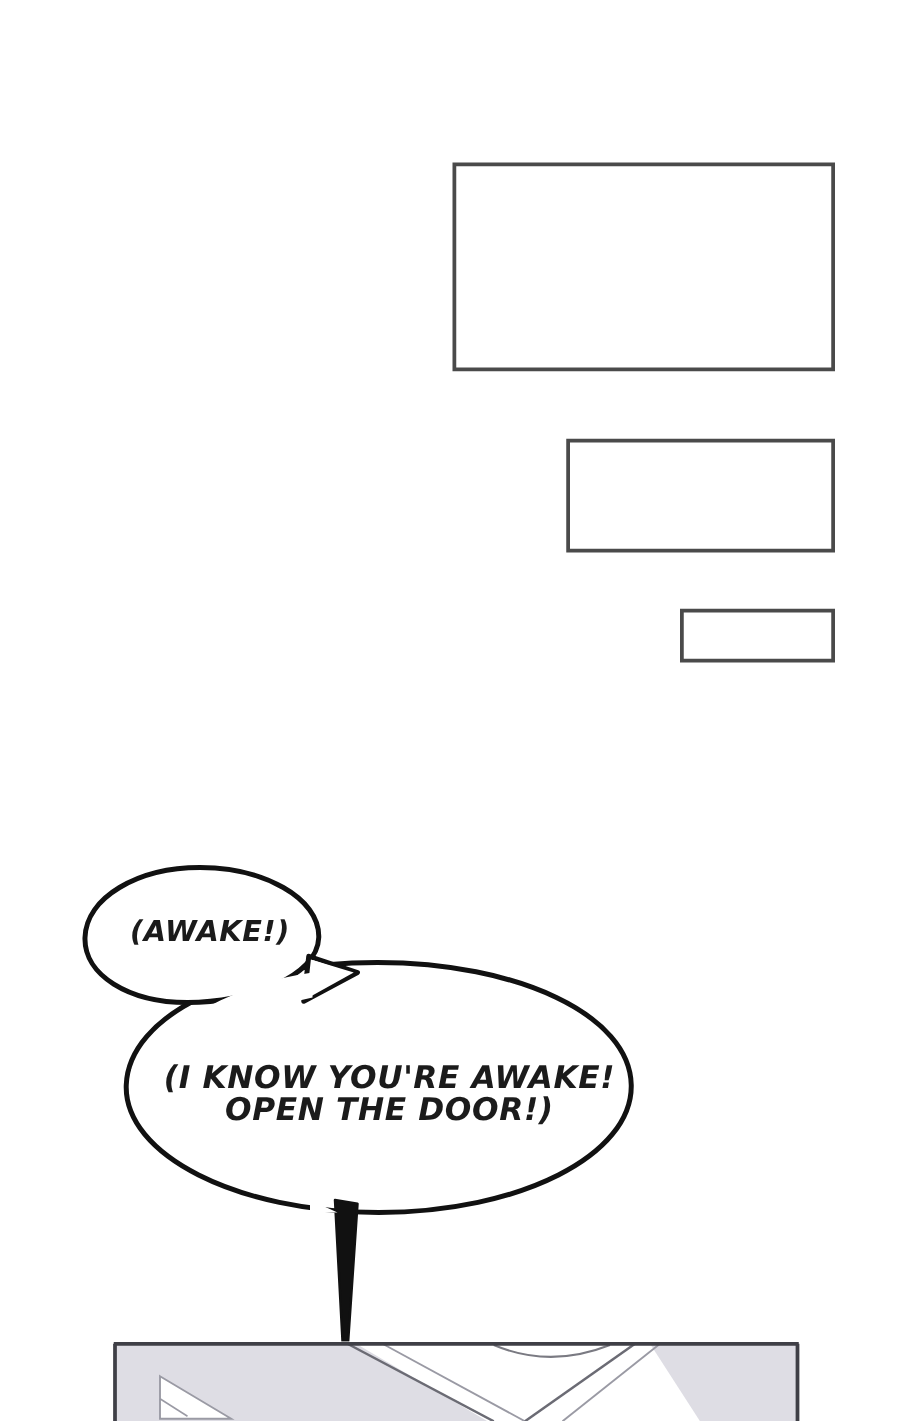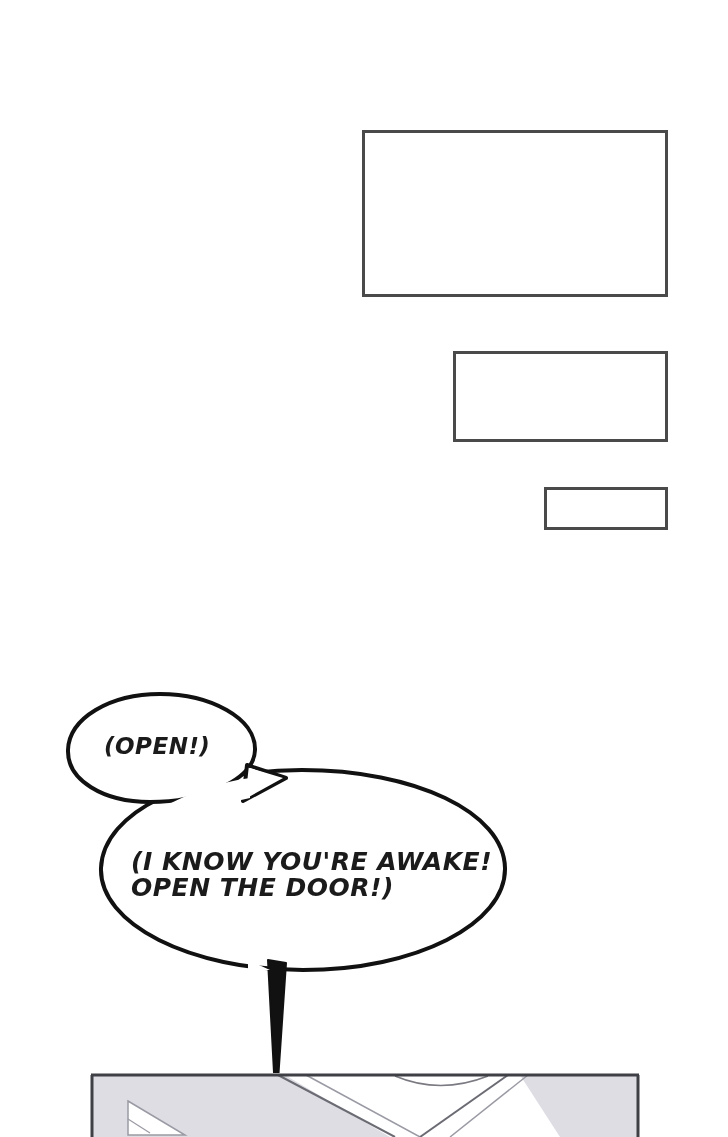--- a/index.html
+++ b/index.html
@@ -56,21 +56,21 @@
   }
   #balloon-text-small {
     left: 104px;
     top: 734px;
     font-size: 23px;
   }
   #balloon-text-main {
     left: 131px;
     top: 849px;
     font-size: 25px;
-    text-align: left;
+    text-align: center;
   }
 
   
   .scene {
     position: absolute;
     left: 90px;
     top: 1073px;
     width: 550px;
     height: 64px;
   }
@@ -106,21 +106,21 @@
 
       <path d="M 250 108 L 283 118 L 247 138 Z" fill="#ffffff"></path>
       <path d="M 105 196 C 130 160, 190 126, 250 118 L 250 138
                C 190 150, 140 180, 122 212 Z" fill="#ffffff"></path>
 
       <path d="M 286 303 L 276 450 L 268 300 Z" fill="#111111" stroke="#111111" stroke-width="2" stroke-linejoin="round"></path>
       <path d="M 248 300 L 248 310 L 270 310 Z" fill="#ffffff"></path>
     </svg>
   </div>
 
-  <div class="balloon-text" id="balloon-text-small">(OPEN!)</div>
+  <div class="balloon-text" id="balloon-text-small">(AWAKE!)</div>
 
   <div class="balloon-text" id="balloon-text-main">(I KNOW YOU'RE AWAKE!
 OPEN THE DOOR!)</div>
 
   <div class="scene">
     <svg width="550" height="64" viewBox="0 0 550 64">
       <rect x="0" y="0" width="550" height="64" fill="#ffffff"></rect>
 
       <path d="M 2 2 L 195 2 L 300 64 L 2 64 Z" fill="#dedde4"></path>
 

